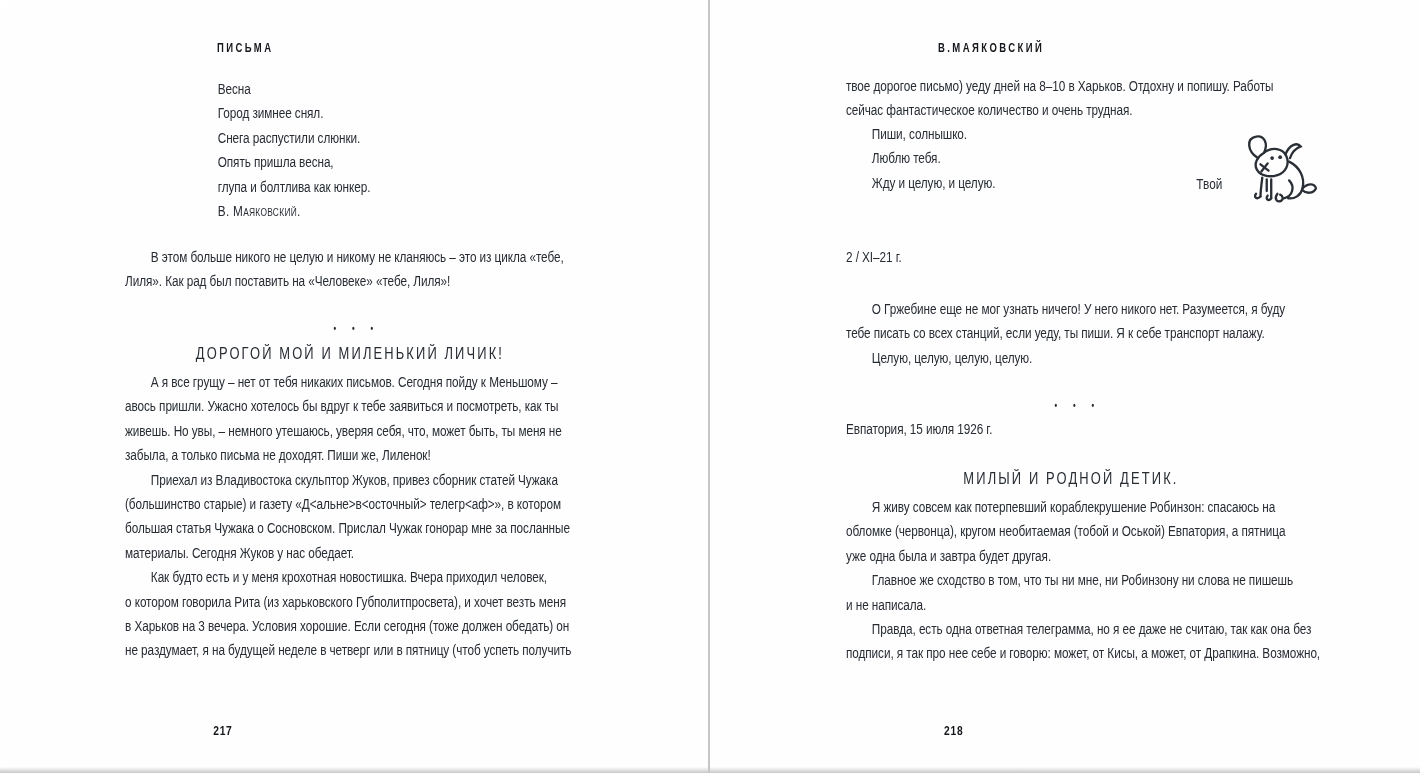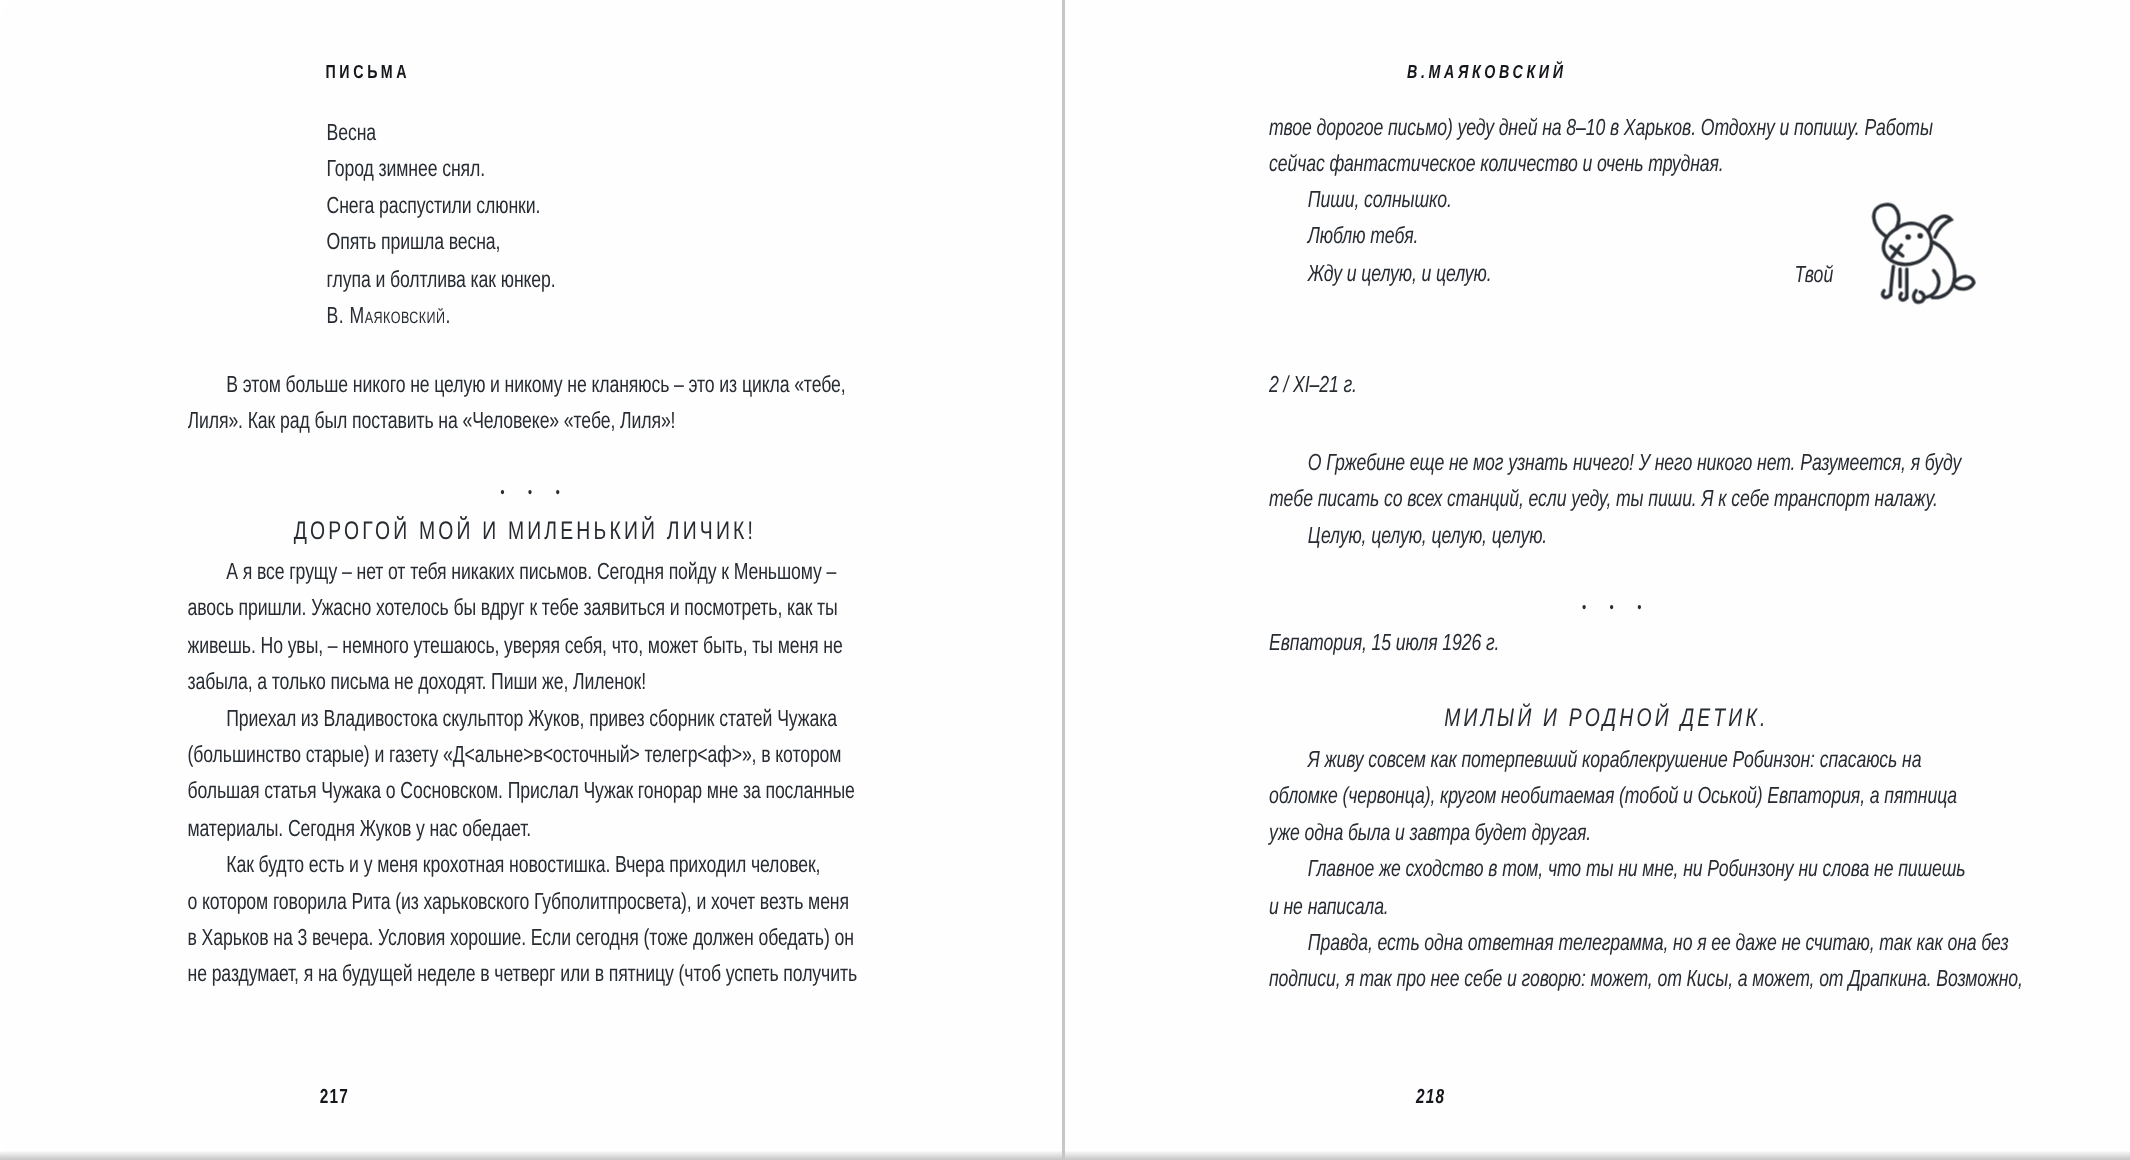--- a/index.html
+++ b/index.html
@@ -1,20 +1,20 @@
 <!DOCTYPE html>
 <html><head>
 <meta charset="utf-8">
 <style>
   html,body { margin:0; padding:0; background:#ffffff; }
   body { width:1420px; height:773px; font-family:"Liberation Sans",sans-serif; }
   .spread { position:relative; width:1420px; height:773px; background:#ffffff; overflow:hidden; }
   .page { position:absolute; top:0; height:100%; background:#fefefe; }
   .page.left  { left:0;    width:730px;border-radius:15px; }
-  .page.right { left:711px; width:709px;font-style:italic; }
+  .page.right { left:711px; width:709px; }
   .spine { position:absolute; left:708px; top:0; width:2px; height:100%; background:#c6c6c6; }
   .bottom-edge { position:absolute; left:0; bottom:0; width:100%; height:6px;
                  background:linear-gradient(to bottom, rgba(255,255,255,0), #c7c7c7); }
 
   
   .content { position:absolute; top:0; width:592px; height:773px;
              transform:scaleX(0.76); transform-origin:0 0; }
   .page.left  .content { left:125px; }
   .page.right .content { left:135px; }
 

